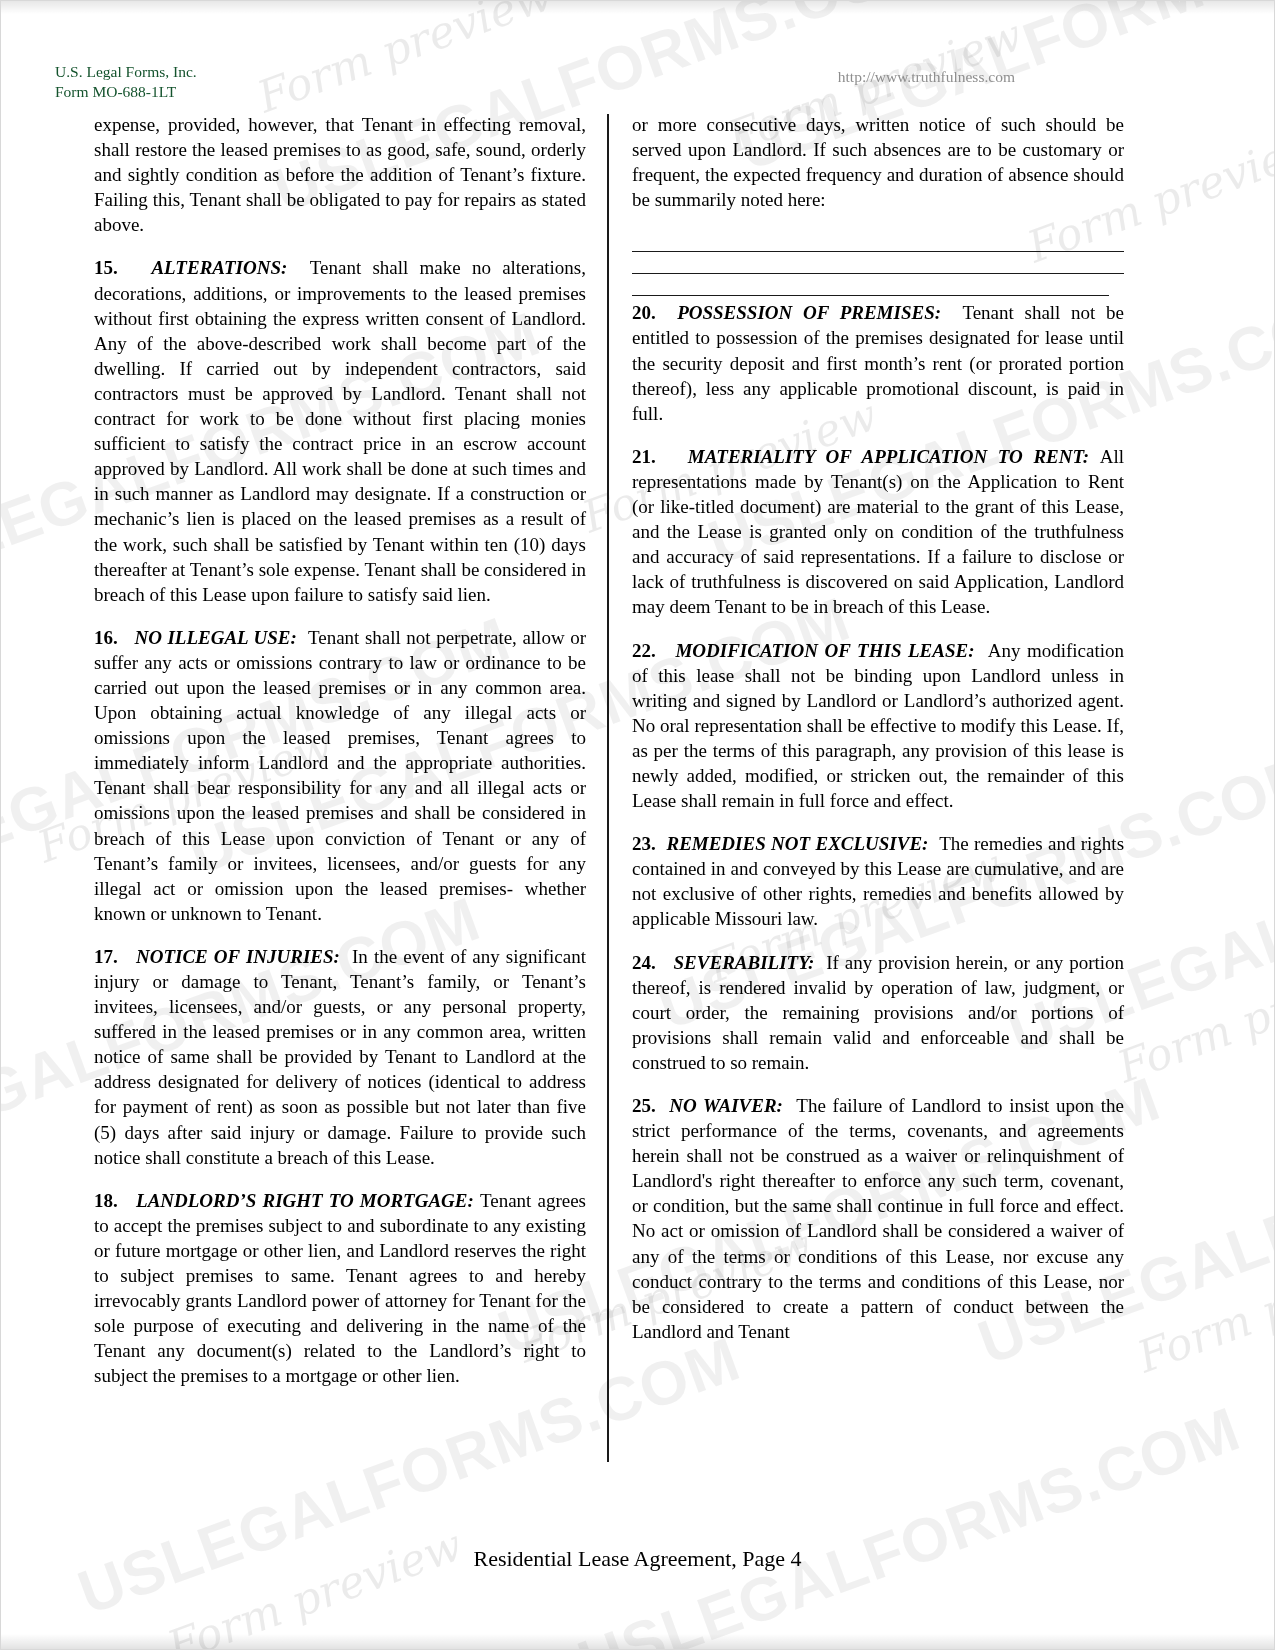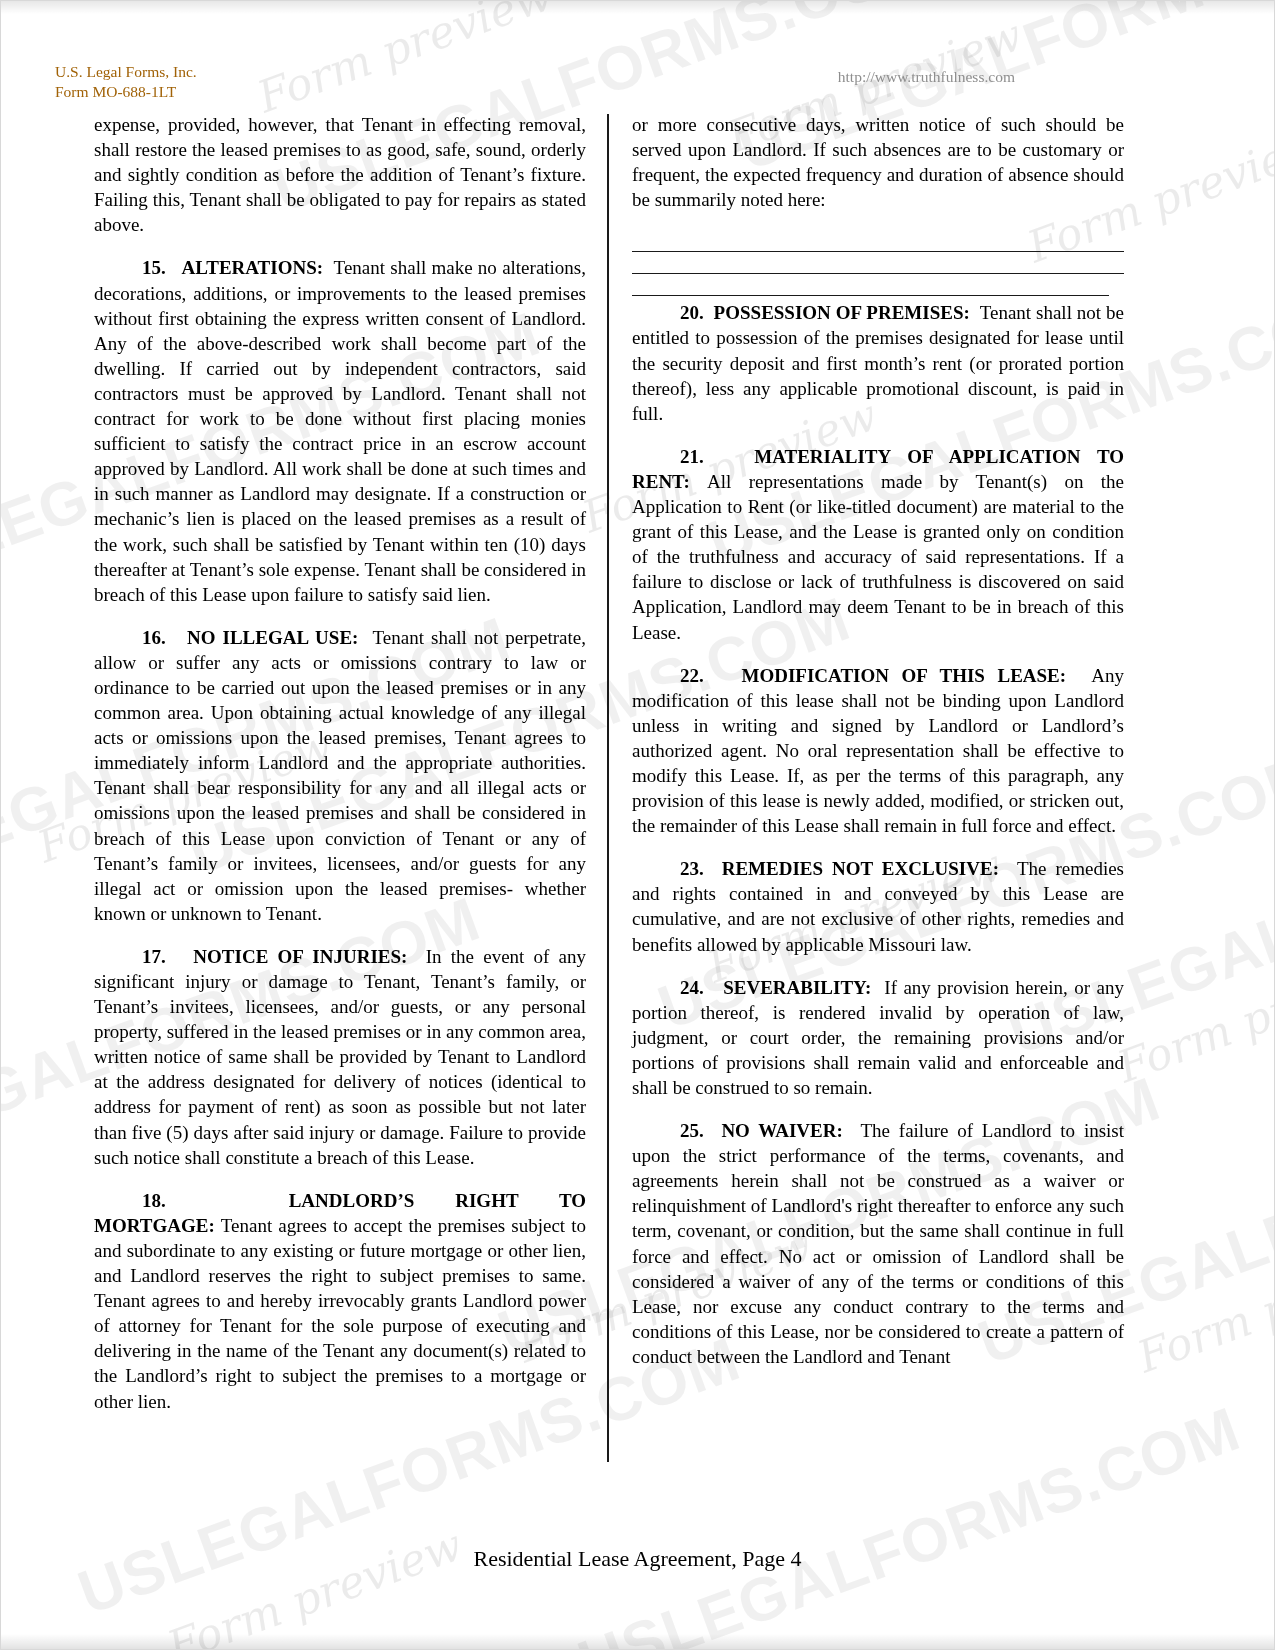--- a/index.html
+++ b/index.html
@@ -77,21 +77,21 @@
     right: 55px;
     height: 40px;
     z-index: 10;
   }
   .hdr-left {
     position: absolute;
     left: 0;
     top: 0;
     font-size: 15.5px;
     line-height: 20px;
-    color: #a16207;
+    color: #14532d;
   }
   .hdr-right {
     position: absolute;
     right: 205px;
     top: 6px;
     font-size: 15.5px;
     color: #8e8e8e;
   }
 
   
@@ -122,22 +122,22 @@
 
   p.para {
     margin: 0 0 18px 0;
     font-size: 19px;
     line-height: 25.1px;
     text-align: justify;
     text-justify: inter-word;
     hyphens: none;
   }
   p.para.tight { }
-  .sec-num { font-weight: bold; margin-left: 48px; }
-  .sec-title { font-weight: bold; }
+  .sec-num { font-weight: bold; }
+  .sec-title { font-weight: bold; font-style: italic; }
 
   .blank-lines {
     margin: 6px 0 4px 0;
   }
   .blank-line {
     border-bottom: 1.6px solid #1a1a1a;
     height: 21px;
   }
   .blank-line.short { width: 97%; }
 

